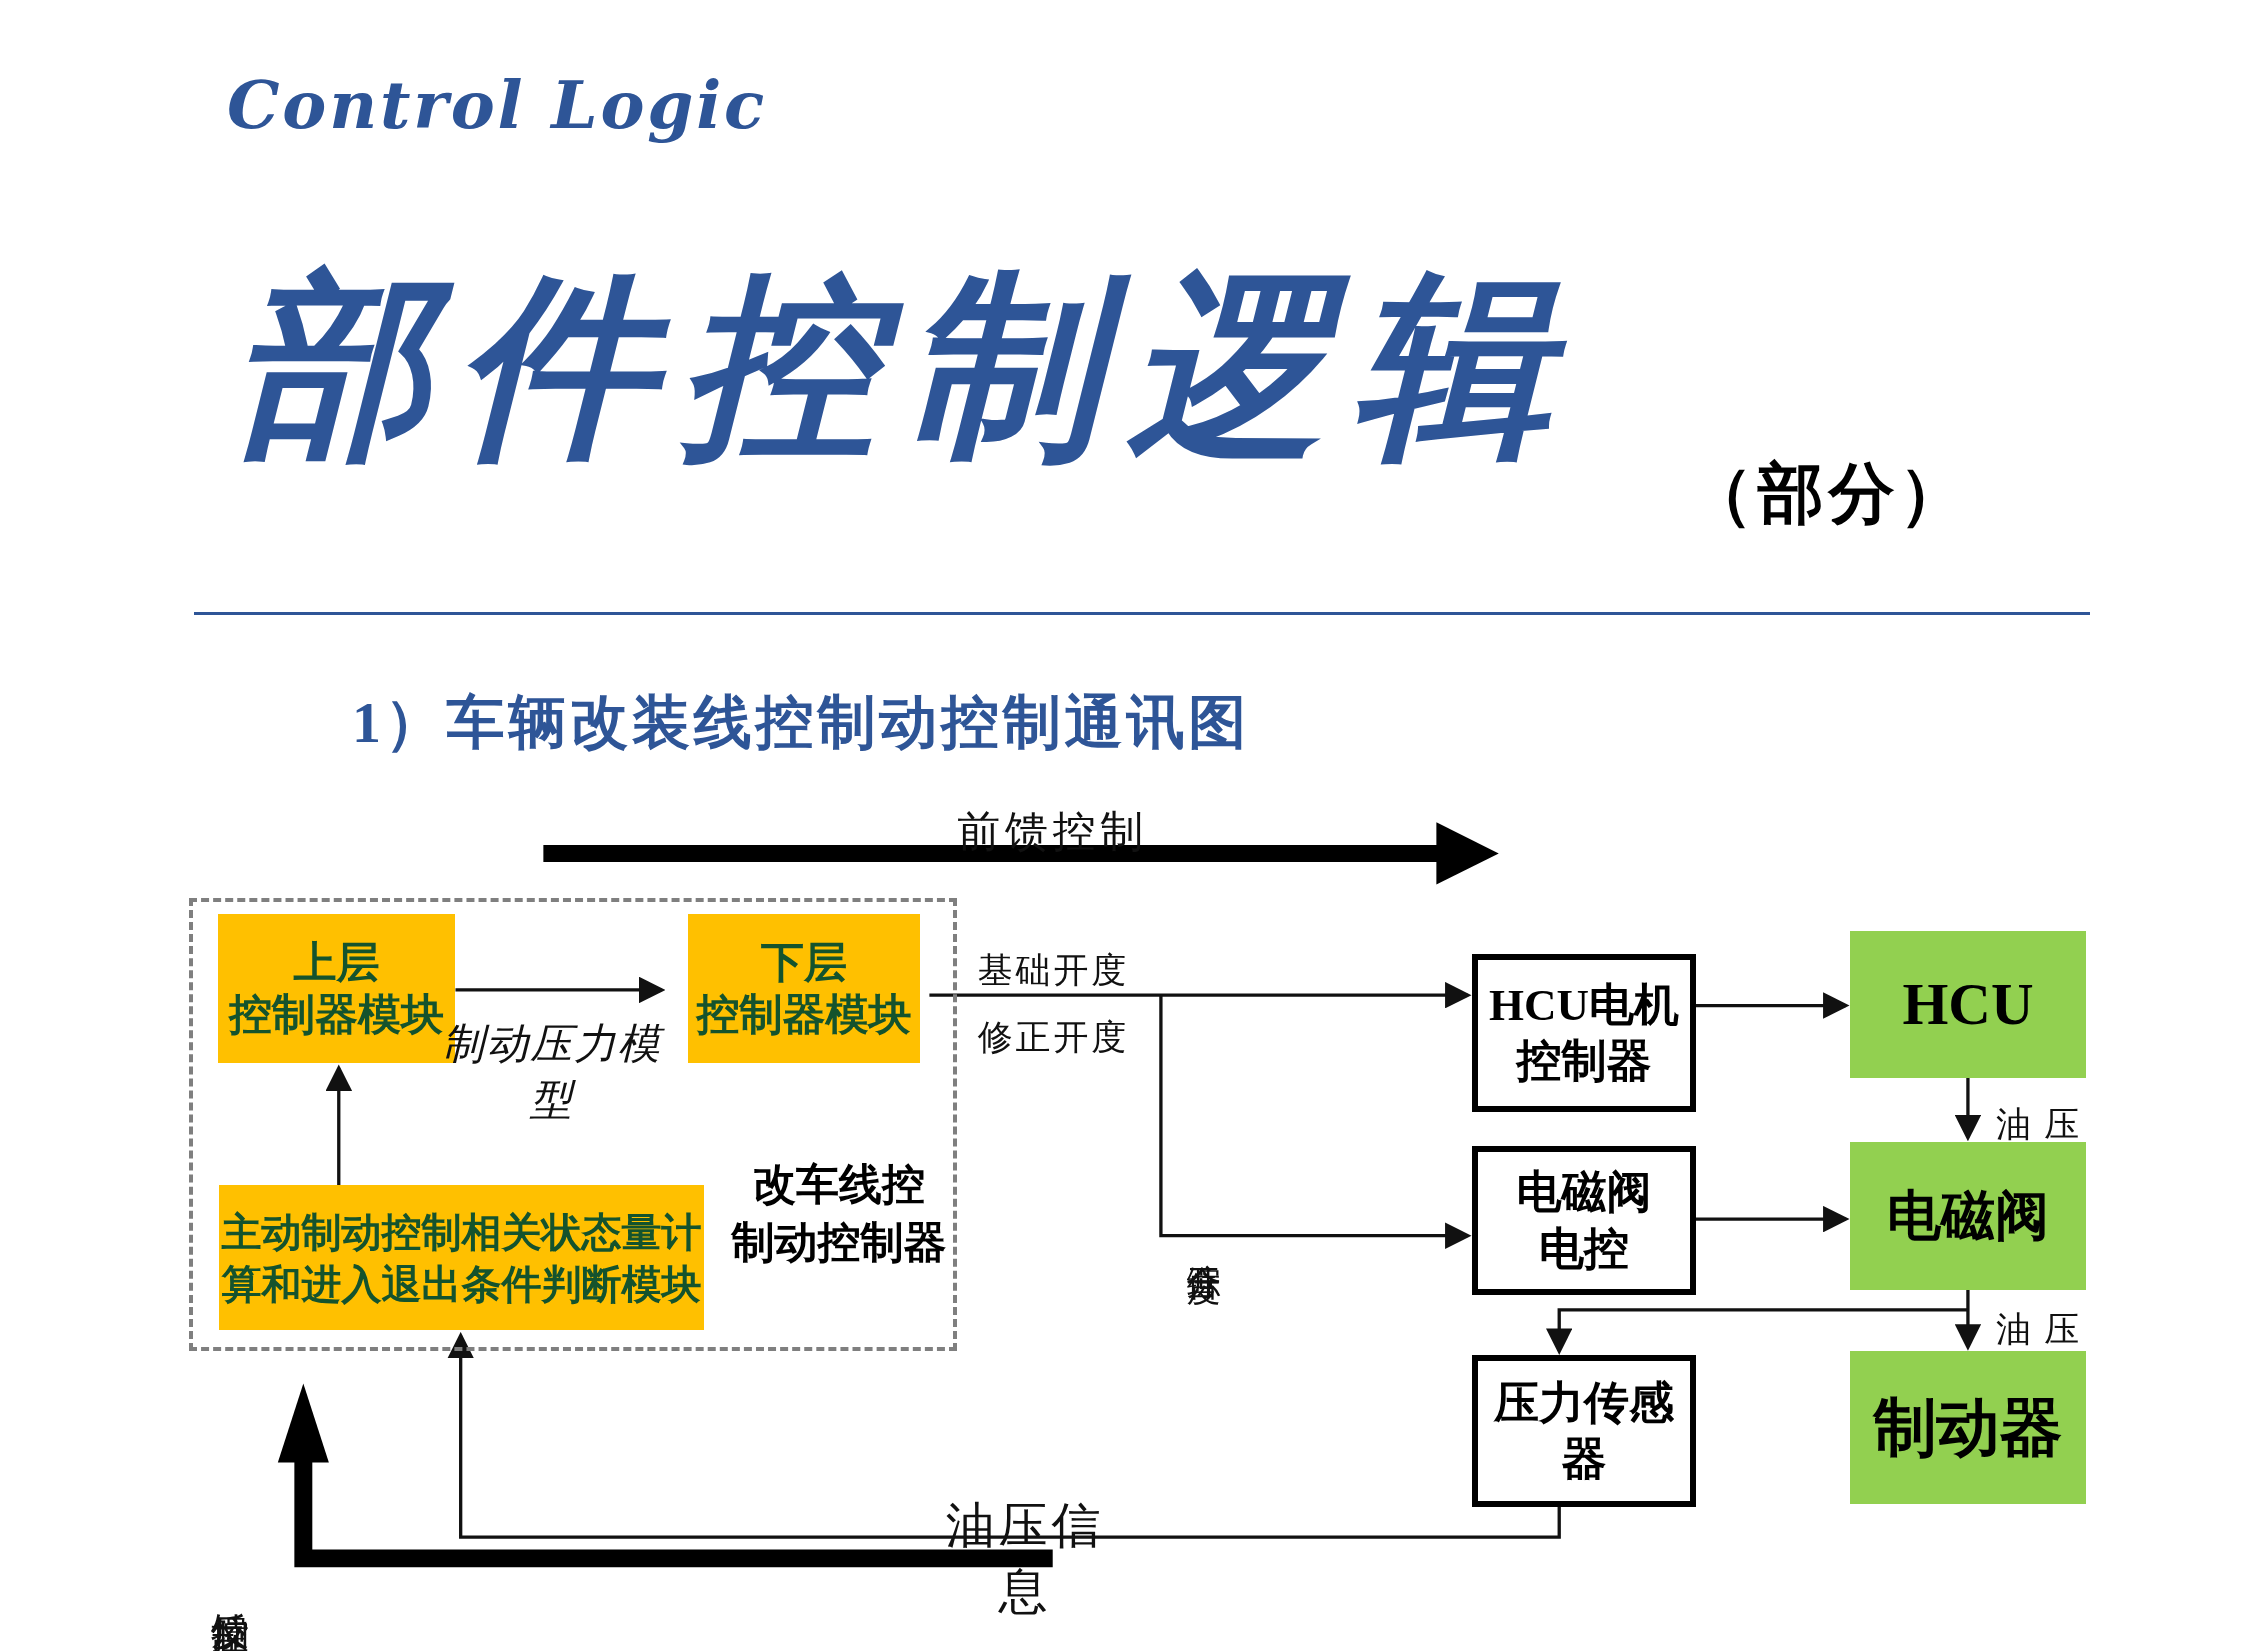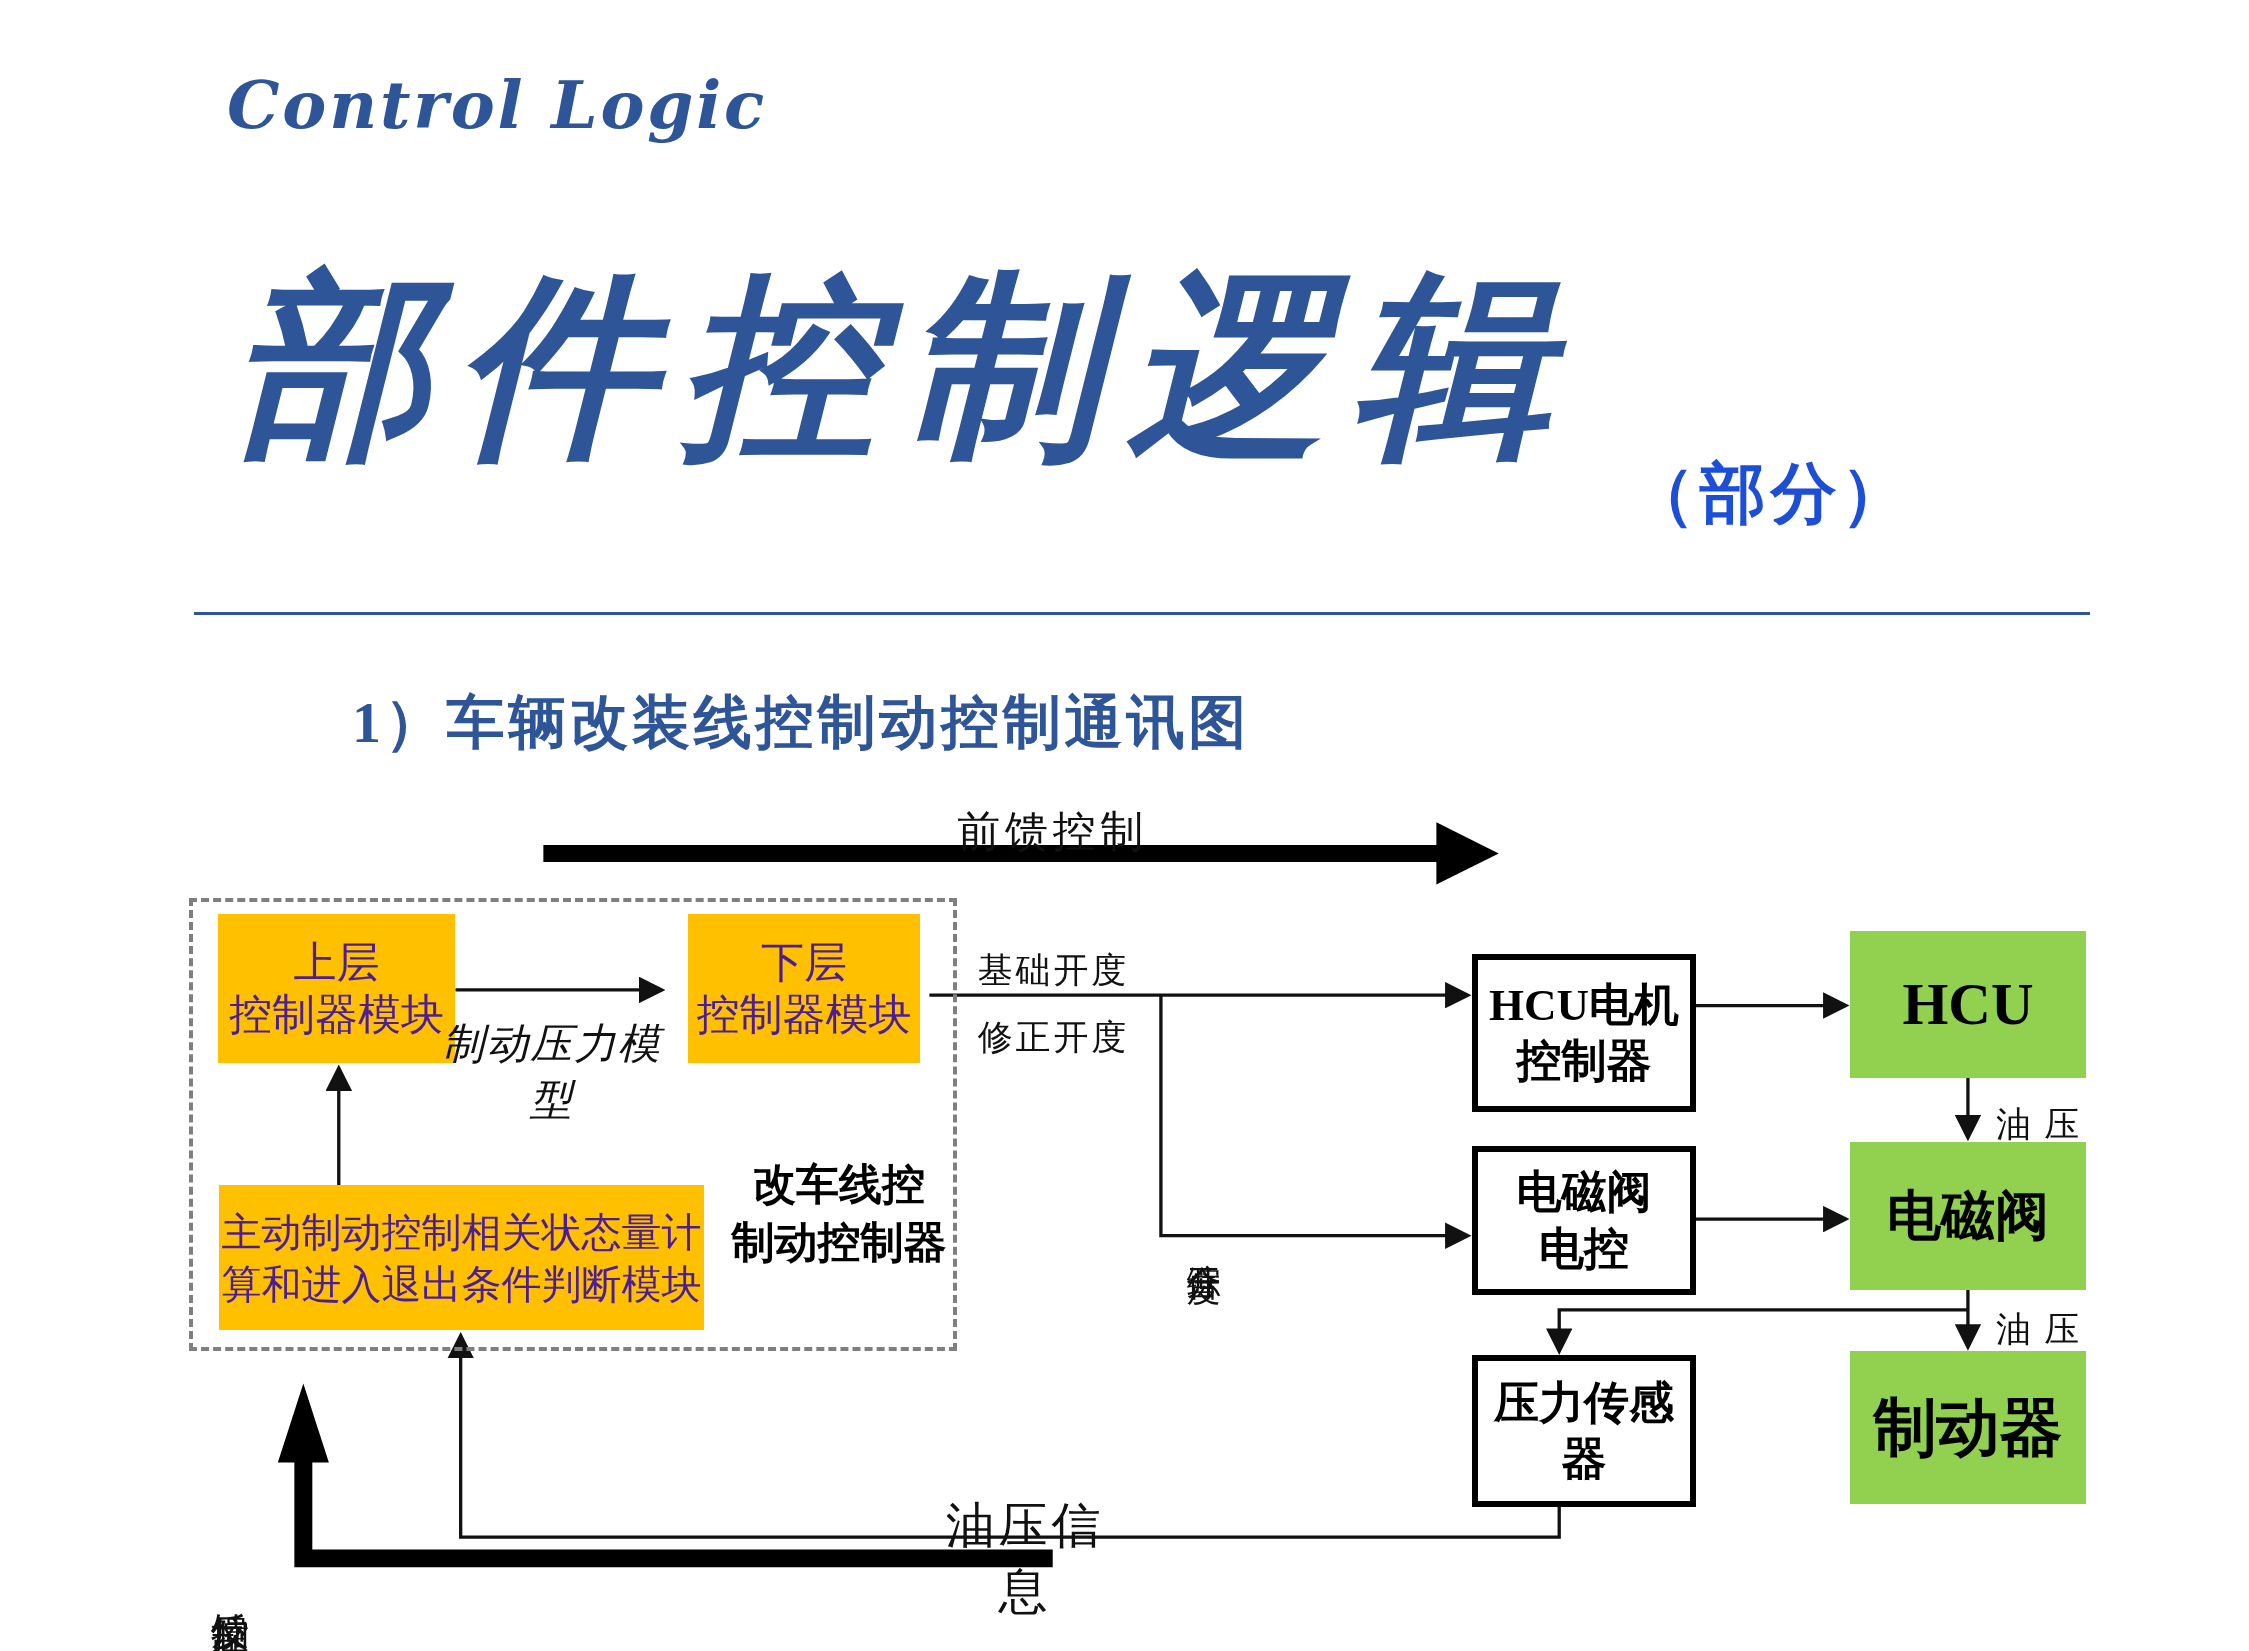--- a/index.html
+++ b/index.html
@@ -3,35 +3,35 @@
 <meta charset="utf-8">
 <style>
   html,body{margin:0;padding:0;background:#fff;}
   body{width:2250px;height:1652px;position:relative;overflow:hidden;
        font-family:"Liberation Serif",serif;color:#000;}
   .abs{position:absolute;}
   .pre{white-space:pre-line;}
   .box{position:absolute;display:flex;align-items:center;justify-content:center;
        text-align:center;box-sizing:border-box;}
   .orange{background:var(--box-orange);font-family:"Liberation Sans",sans-serif;
-          font-weight:normal;color:#4c1d95;}
+          font-weight:bold;color:#14532d;}
   .whitebox{background:#fff;border:6.6px solid #000;font-family:"Liberation Serif",serif;
           font-weight:bold;color:#000;}
   .greenbox{background:var(--box-green);font-family:"Liberation Serif",serif;
           font-weight:bold;color:#000;}
   .lbl{position:absolute;font-family:"Liberation Serif",serif;color:#111;text-align:right;}
   .vtext{writing-mode:vertical-rl;text-orientation:upright;}
 
   #logo{left:227px;top:66px;font-family:"DejaVu Serif",serif;font-style:italic;
         font-weight:bold;font-size:66px;letter-spacing:2.8px;color:var(--accent-blue);}
   #main-title{left:232px;top:257px;font-family:"DejaVu Serif",serif;font-style:italic;
         font-weight:bold;font-size:198px;letter-spacing:26px;line-height:1.1;
         color:var(--accent-blue);}
-  #title-note{left:1629px;top:449px;font-family:"DejaVu Serif",serif;font-weight:bold;
-        font-size:66px;letter-spacing:4.7px;color:#1d4ed8;}
+  #title-note{left:1687px;top:449px;font-family:"DejaVu Serif",serif;font-weight:bold;
+        font-size:66px;letter-spacing:4.7px;color:#000000;}
   #rule{left:194px;top:612px;width:1896px;height:3.3px;background:var(--accent-blue);}
   #section{left:352px;top:684px;font-size:58px;font-weight:bold;letter-spacing:3.8px;
         color:var(--accent-blue);font-family:"Liberation Serif",serif;}
 
   #g-dash{left:189px;top:898px;width:768px;height:453px;border:4.3px dashed var(--dash-gray);
         box-sizing:border-box;}
   #g-label{left:723px;top:1155px;width:232px;text-align:center;font-size:43px;
         line-height:1.35;font-family:"Liberation Sans",sans-serif;font-weight:bold;}
 
   #b-upper{left:218px;top:914px;width:237px;height:149px;font-size:43px;line-height:1.2;}

